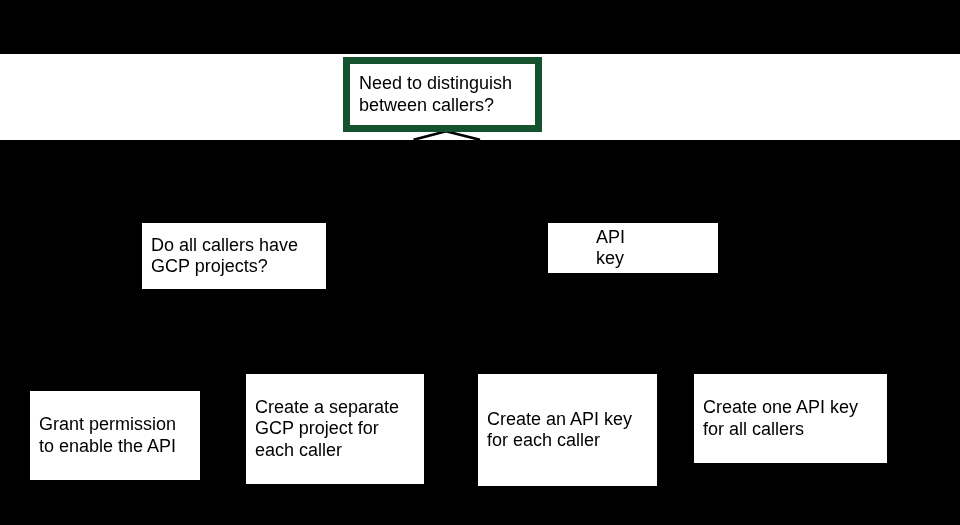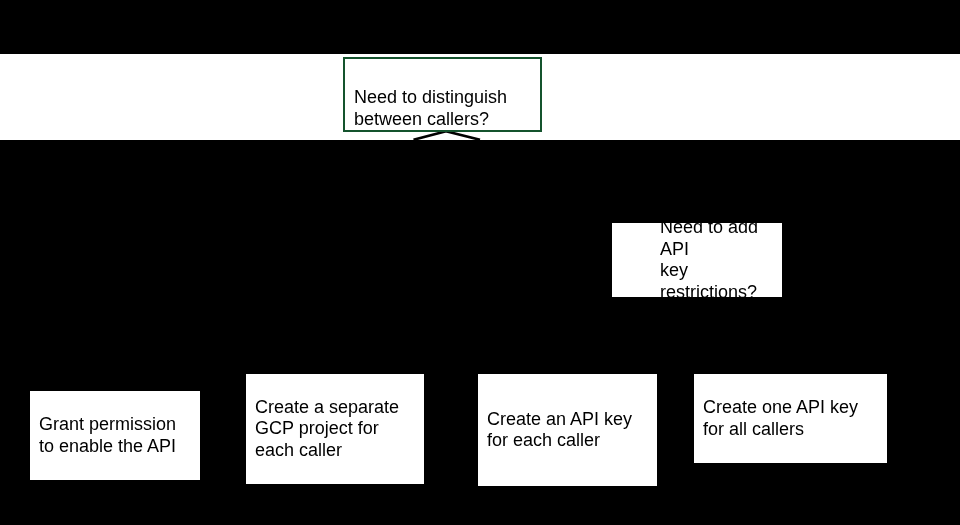--- a/index.html
+++ b/index.html
@@ -35,34 +35,33 @@
     white-space: pre-line;
     display: flex;
     align-items: center;
     padding: 0 6px 0 9px;
   }
   .node-root {
     left: 343px;
     top: 57px;
     width: 199px;
     height: 75px;
-    border: 2px solid #14532d;
+    border: 7px solid #14532d;
     z-index: 2;
-    align-items: flex-end;
   }
   .connector-fork {
     position: absolute;
     left: 403px;
     top: 127px;
     width: 90px;
     height: 14px;
     z-index: 1;
   }
   .node-q-left   { left: 142px; top: 223px; width: 184px; height: 66px; }
-  .node-q-right  { left: 612px; top: 223px; width: 170px; height: 74px; padding-left: 48px; }
+  .node-q-right  { left: 548px; top: 223px; width: 170px; height: 50px; padding-left: 48px; }
   .node-out-1    { left: 30px;  top: 375px; width: 170px; height: 89px; margin-top: 16px; }
   .node-out-2    { left: 246px; top: 374px; width: 178px; height: 110px; }
   .node-out-3    { left: 478px; top: 374px; width: 179px; height: 112px; }
   .node-out-4    { left: 694px; top: 374px; width: 193px; height: 89px; }
 </style>
 </head>
 <body>
 
 <div class="stage">
 
@@ -70,20 +69,24 @@
 
   <div class="node node-root">
     <span>Need to distinguish
 between callers?</span>
   </div>
 
   <svg class="connector-fork" viewBox="0 0 90 14" xmlns="http://www.w3.org/2000/svg">
     <polyline points="10.5,12.8 43,4.3 77,12.8" fill="none" stroke="#000000" stroke-width="2.6" stroke-linejoin="round" stroke-linecap="butt"></polyline>
   </svg>
 
+  <div class="node node-q-left">
+    <span>Do all callers have
+GCP projects?</span>
+  </div>
 
   <div class="node node-q-right">
     <span>Need to add API
 key restrictions?</span>
   </div>
 
   <div class="node node-out-1">
     <span>Grant permission
 to enable the API</span>
   </div>

